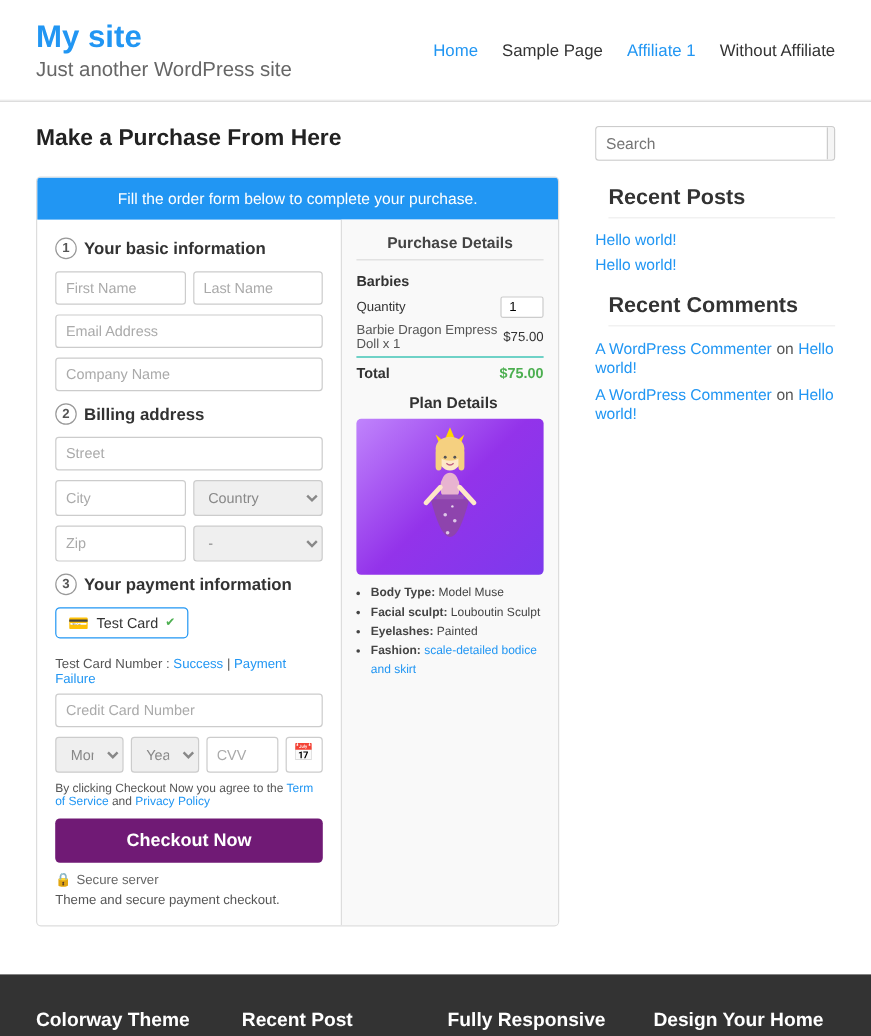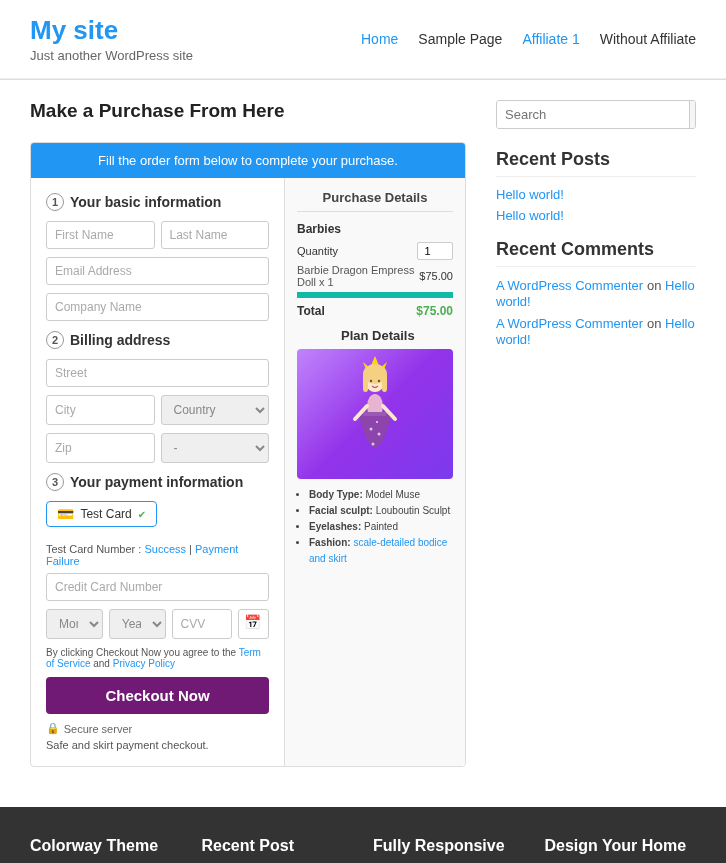--- a/index.html
+++ b/index.html
@@ -1,21 +1,21 @@
 <!DOCTYPE html>
 <html><head>
   <meta charset="utf-8">
   <style>
     * { box-sizing: border-box; margin: 0; padding: 0; }
     body { font-family: Arial, sans-serif; font-size: 14px; color: #333; background: #fff; }
 
     
     .site-header { padding: 15px 30px; display: flex; align-items: center; justify-content: space-between; border-bottom: 1px solid #eee; }
     .site-title { font-size: 26px; font-weight: bold; color: #2196F3; }
-    .site-tagline { font-size: 13px; color: #666; margin-top: 2px; }
+    .site-tagline { font-size: 17px; color: #666; margin-top: 2px; }
     .site-nav { display: flex; gap: 20px; align-items: center; }
     .site-nav a { text-decoration: none; color: #333; font-size: 14px; }
     .site-nav a.active { color: #2196F3; }
     .site-nav a.affiliate { color: #2196F3; }
     .site-nav a.without { color: #333; }
     .nav-divider { width: 100%; height: 1px; background: #ddd; }
 
     
     .main-content { display: flex; padding: 20px 30px; gap: 30px; }
     .content-area { flex: 1; }
@@ -55,37 +55,37 @@
     .secure-badge { display: flex; align-items: center; gap: 4px; font-size: 11px; color: #666; margin-bottom: 4px; }
     .secure-text { font-size: 11px; color: #555; }
 
     
     .purchase-title { font-size: 13px; font-weight: bold; text-align: center; margin-bottom: 10px; color: #444; border-bottom: 1px solid #ddd; padding-bottom: 6px; }
     .product-name { font-size: 12px; font-weight: bold; margin-bottom: 6px; }
     .purchase-row { display: flex; justify-content: space-between; font-size: 11px; margin-bottom: 4px; align-items: center; }
     .qty-input { width: 36px; border: 1px solid #ccc; border-radius: 2px; padding: 2px 4px; font-size: 11px; text-align: center; }
     .product-desc { font-size: 11px; color: #555; }
     .price { font-size: 11px; }
-    .total-row { display: flex; justify-content: space-between; font-size: 12px; font-weight: bold; border-top: 6px solid #14b8a6; padding-top: 6px; margin-top: 4px; }
+    .total-row { display: flex; justify-content: space-between; font-size: 12px; font-weight: bold; border-top: 1px solid #14b8a6; padding-top: 6px; margin-top: 4px; }
     .total-amount { color: #4CAF50; font-weight: bold; }
 
     .plan-title { font-size: 13px; font-weight: bold; margin: 10px 0 6px; padding-left: 44px; }
     .barbie-img-placeholder { width: 100%; height: 130px; background: linear-gradient(135deg, #c084fc 0%, #9333ea 50%, #7c3aed 100%); border-radius: 4px; margin-bottom: 8px; display: flex; align-items: center; justify-content: center; position: relative; overflow: hidden; }
 
     .plan-details-list { font-size: 10px; color: #444; line-height: 1.6; }
     .plan-details-list li { list-style: disc; margin-left: 12px; }
     .plan-details-list li span.bold { font-weight: bold; }
     .plan-details-list li span.link { color: #2196F3; }
 
     
     .search-box { display: flex; border: 1px solid #ccc; border-radius: 3px; overflow: hidden; margin-bottom: 20px; }
     .search-input { flex: 1; padding: 6px 8px; border: none; outline: none; font-size: 13px; color: #aaa; }
     .search-btn { background: #f5f5f5; border: none; padding: 0 8px; cursor: pointer; border-left: 1px solid #ccc; }
 
-    .sidebar-section-title { font-size: 18px; font-weight: bold; color: #333; margin-bottom: 10px; border-bottom: 1px solid #eee; padding-bottom: 6px; }
+    .sidebar-section-title { font-size: 18px; font-weight: bold; color: #333; margin-bottom: 10px; border-bottom: 1px solid #eee; padding-bottom: 6px; margin-left: 11px; }
     .sidebar-link { color: #2196F3; font-size: 13px; text-decoration: none; display: block; margin-bottom: 6px; }
     .sidebar-text { font-size: 13px; color: #555; margin-bottom: 4px; }
 
     
     .site-footer { background: #333; color: #ccc; padding: 30px; margin-top: 20px; }
     .footer-grid { display: grid; grid-template-columns: repeat(4, 1fr); gap: 20px; margin-bottom: 20px; }
     .footer-col-title { font-size: 16px; font-weight: bold; color: #fff; margin-bottom: 8px; }
   </style>
 </head>
 <body>
@@ -189,21 +189,21 @@
             <span>and</span>
             <a href="#">Privacy Policy</a>
           </div>
 
           <button class="checkout-btn">Checkout Now</button>
 
           <div class="secure-badge">
             <span>🔒</span>
             <span>Secure server</span>
           </div>
-          <div class="secure-text">Safe and skirt payment checkout.</div>
+          <div class="secure-text">Theme and secure payment checkout.</div>
         </div>
 
         <div class="details-section">
           <div class="purchase-title">Purchase Details</div>
           <div class="product-name">Barbies</div>
           <div class="purchase-row">
             <span>Quantity</span>
             <input class="qty-input" type="number" value="1" style="">
           </div>
           <div class="purchase-row">

